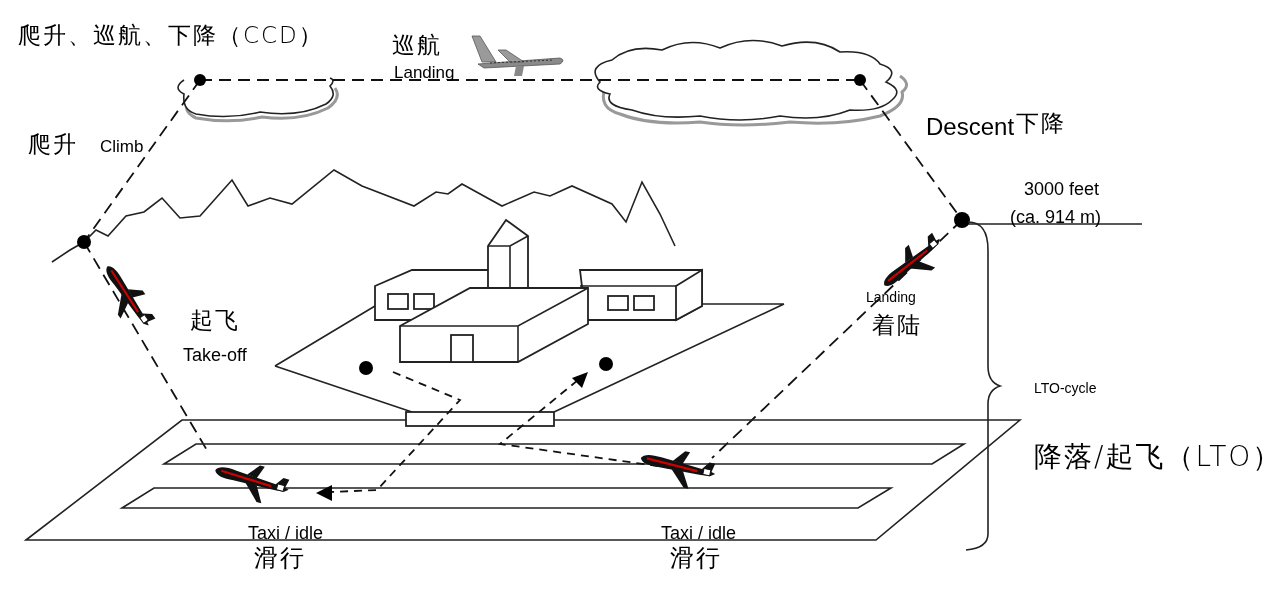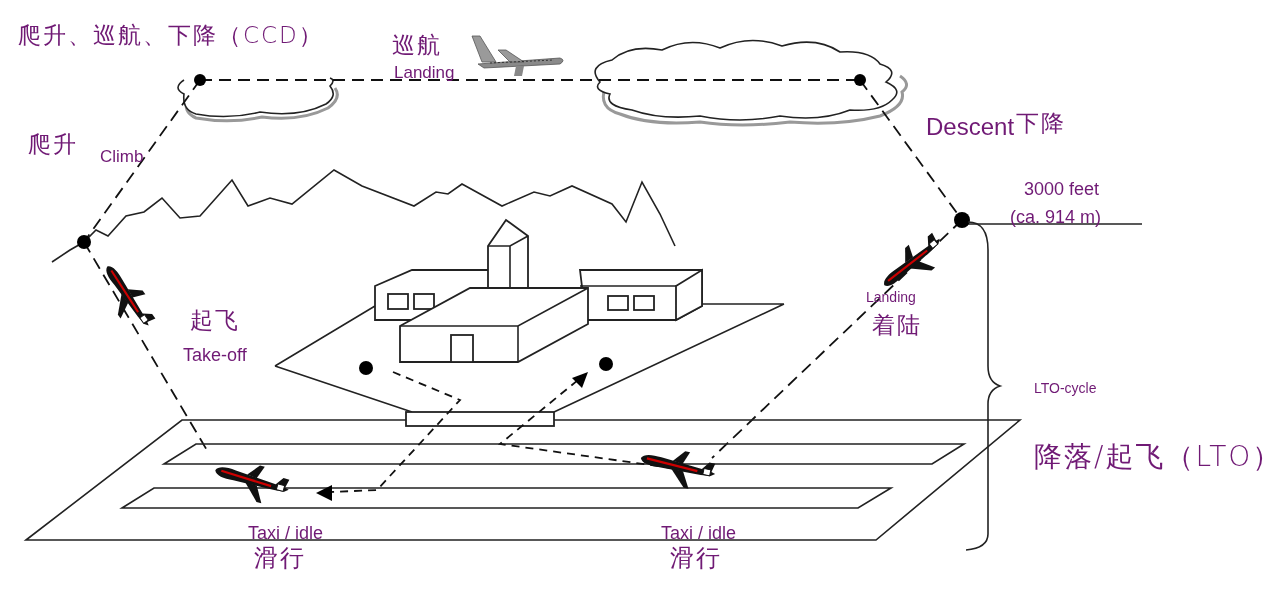--- a/index.html
+++ b/index.html
@@ -1,18 +1,18 @@
 <!DOCTYPE html>
 <html><head>
 <meta charset="utf-8">
 <style>
   html, body { margin: 0; padding: 0; background: #ffffff; }
   body { width: 1269px; height: 604px; position: relative; overflow: hidden; font-family: "DejaVu Sans", "Liberation Sans", sans-serif; }
   #diagram { position: absolute; left: 0; top: 0; }
-  .lbl { position: absolute; color: #701a75; white-space: nowrap; line-height: 1; }
+  .lbl { position: absolute; color: #000000; white-space: nowrap; line-height: 1; }
   .cn { font-family: "DejaVu Sans", sans-serif; font-weight: 300; letter-spacing: 2px; }
   .en { font-family: "Liberation Sans", sans-serif; }
   .ln { fill: none; stroke: #222; stroke-width: 1.6; }
   .dash { fill: none; stroke: #111; stroke-width: 1.8; stroke-dasharray: 12 7; }
   .sdash { fill: none; stroke: #111; stroke-width: 1.8; stroke-dasharray: 8 6; }
   .bld { fill: #fff; stroke: #222; stroke-width: 1.8; }
   .cloud { fill: #fff; stroke: #222; stroke-width: 1.6; }
   .cloudsh { fill: none; stroke: #999; stroke-width: 3; }
 </style>
 </head>
@@ -113,21 +113,21 @@
     <path d="M-30,5 L34,2" stroke="#333" stroke-width="1" stroke-dasharray="2 2"></path>
   </g>
 </svg>
 
 <div class="lbl cn" style="left:18px;top:24px;font-size:23px;">爬升、巡航、下降（CCD）</div>
 
 <div class="lbl cn" style="left:392px;top:34px;font-size:23px;">巡航</div>
 <div class="lbl en" style="left:394px;top:64px;font-size:17px;">Landing</div>
 
 <div class="lbl cn" style="left:28px;top:133px;font-size:23px;">爬升</div>
-<div class="lbl en" style="left:100px;top:138px;font-size:17px;margin-top:10px;">Climb</div>
+<div class="lbl en" style="left:100px;top:138px;font-size:17px;">Climb</div>
 
 <div class="lbl en" style="left:926px;top:115px;font-size:24px;">Descent</div>
 <div class="lbl cn" style="left:1016px;top:112px;font-size:23px;">下降</div>
 
 <div class="lbl en" style="left:1024px;top:180px;font-size:18px;">3000 feet</div>
 <div class="lbl en" style="left:1010px;top:208px;font-size:18px;">(ca. 914 m)</div>
 
 <div class="lbl cn" style="left:190px;top:309px;font-size:23px;">起飞</div>
 <div class="lbl en" style="left:183px;top:346px;font-size:18px;">Take-off</div>
 

